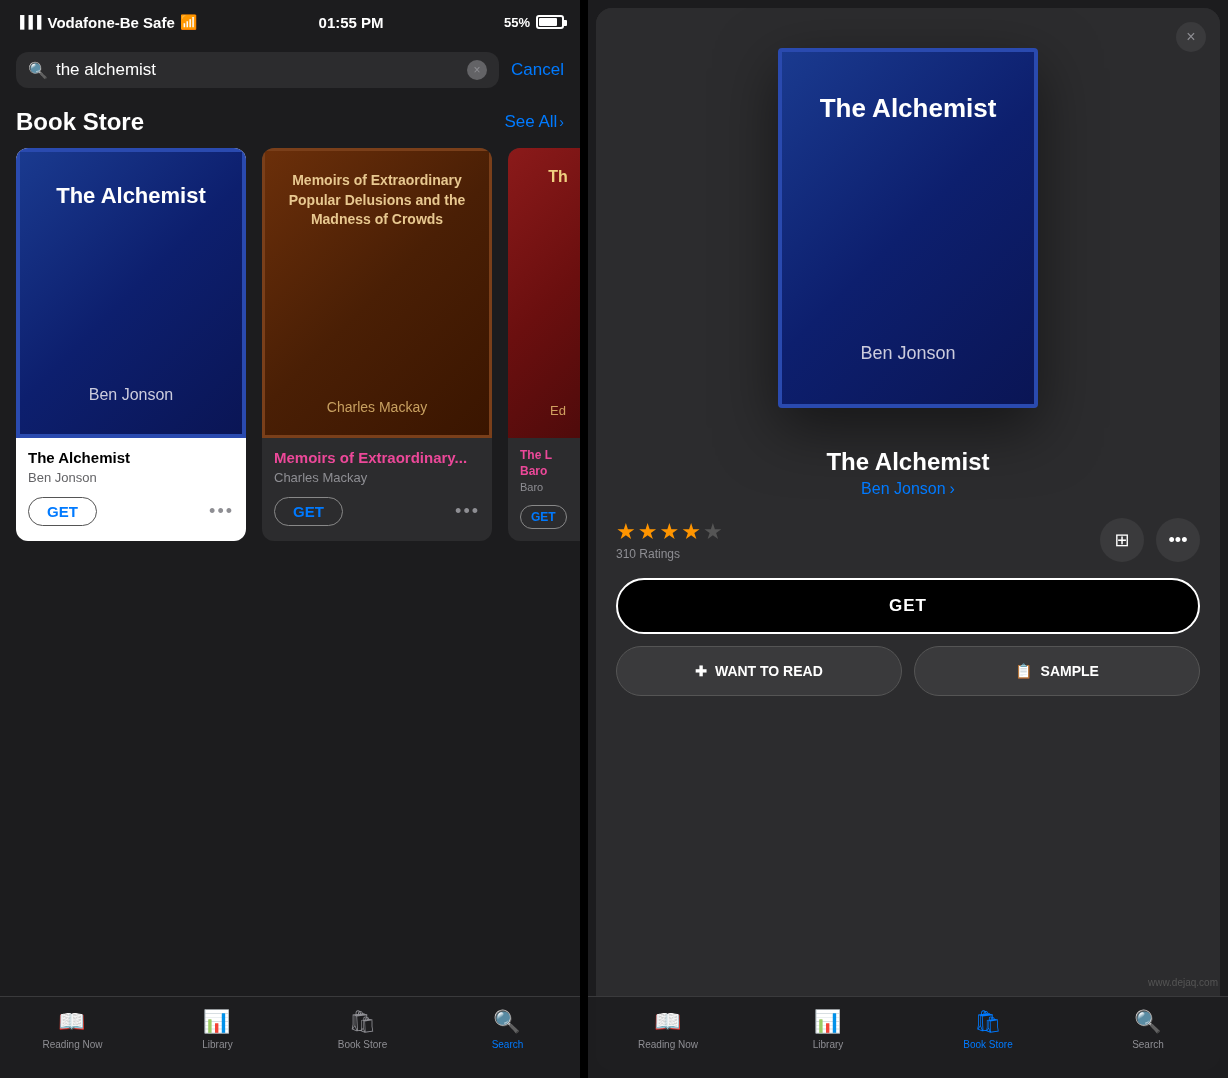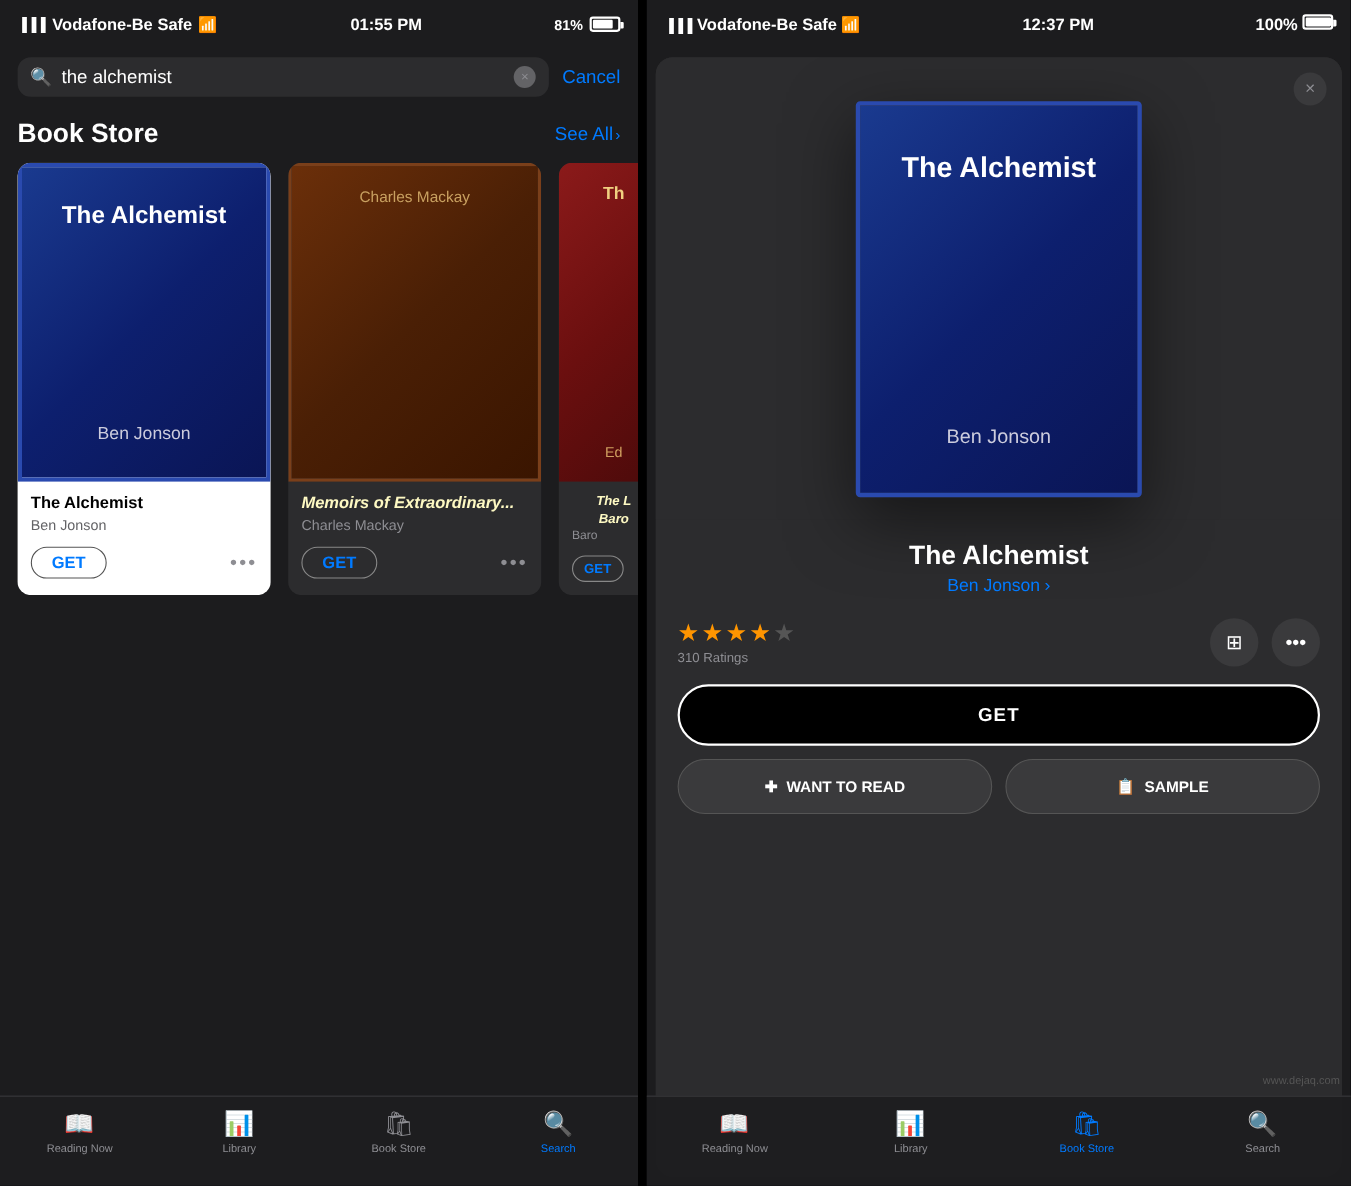--- a/index.html
+++ b/index.html
@@ -223,21 +223,21 @@
 
     .book-info {
       padding: 10px 12px 12px;
     }
     .book-name {
       font-size: 15px;
       font-weight: 600;
       color: #000;
       line-height: 1.3;
     }
-    .book-name-dark { color: #fef9c3; font-style: italic; }
+    .book-name-dark { color: #ec4899; }
     .book-sub {
       font-size: 13px;
       color: #636366;
       margin-top: 2px;
     }
     .book-sub-dark { color: #8e8e93; }
 
     .book-actions {
       display: flex;
       align-items: center;
@@ -485,21 +485,21 @@
 <div class="left-panel">
 
   <div class="status-bar">
     <div class="left-status">
       <span class="signal-icon">▐▐▐</span>
       <span>Vodafone-Be Safe</span>
       <span class="wifi-icon">📶</span>
     </div>
     <span>01:55 PM</span>
     <div class="right-status">
-      <span>81%</span>
+      <span>55%</span>
       <div class="battery-icon">
         <div class="battery-fill"></div>
       </div>
     </div>
   </div>
 
   <div class="search-bar-row">
     <div class="search-input-wrap">
       <span class="search-icon-left">🔍</span>
       <input class="search-text-input" type="text" value="the alchemist" style="">
@@ -531,20 +531,21 @@
       </div>
       <div class="book-actions">
         <button class="get-btn">GET</button>
         <span class="more-btn">•••</span>
       </div>
     </div>
 
     <div class="book-card">
       <div class="book-cover">
         <div class="cover-memoirs">
+          <span class="book-title-cover">Memoirs of Extraordinary Popular Delusions and the Madness of Crowds</span>
           <span class="book-author-cover">Charles Mackay</span>
         </div>
       </div>
       <div class="book-info">
         <div class="book-name book-name-dark">Memoirs of Extraordinary...</div>
         <div class="book-sub book-sub-dark">Charles Mackay</div>
       </div>
       <div class="book-actions">
         <button class="get-btn get-btn-dark">GET</button>
         <span class="more-btn">•••</span>
@@ -552,21 +553,21 @@
     </div>
 
     <div class="book-card" style="width:100px; overflow:hidden;">
       <div class="book-cover" style="width:100px;">
         <div class="cover-third" style="width:100px;">
           <span class="book-title-cover">Th</span>
           <span class="book-author-cover">Ed</span>
         </div>
       </div>
       <div class="book-info">
-        <div class="book-name book-name-dark" style="font-size:12px;text-align:center;">The L<br>Baro</div>
+        <div class="book-name book-name-dark" style="font-size:12px;">The L<br>Baro</div>
         <div class="book-sub book-sub-dark" style="font-size:11px;">Baro</div>
       </div>
       <div class="book-actions">
         <button class="get-btn get-btn-dark" style="font-size:12px; padding:4px 10px;">GET</button>
       </div>
     </div>
 
   </div>
 
   <div class="bottom-nav">
@@ -587,34 +588,20 @@
       <span class="nav-label">Search</span>
     </div>
   </div>
 
 </div>
 
 <div class="divider"></div>
 
 <div class="right-panel">
 
-  <div class="right-status-bar">
-    <div class="left-status">
-      <span class="signal-icon">▐▐▐</span>
-      <span>Vodafone-Be Safe</span>
-      <span class="wifi-icon">📶</span>
-    </div>
-    <span>12:37 PM</span>
-    <div class="right-status">
-      <span>100%</span>
-      <div class="battery-icon">
-        <div class="battery-fill" style="width:95%;"></div>
-      </div>
-    </div>
-  </div>
 
   <div class="modal-container">
 
     <div class="modal-close-btn">×</div>
 
     <div class="book-cover-large-wrap">
       <div class="book-cover-large">
         <span class="title-large">The Alchemist</span>
         <span class="author-large">Ben Jonson</span>
       </div>

